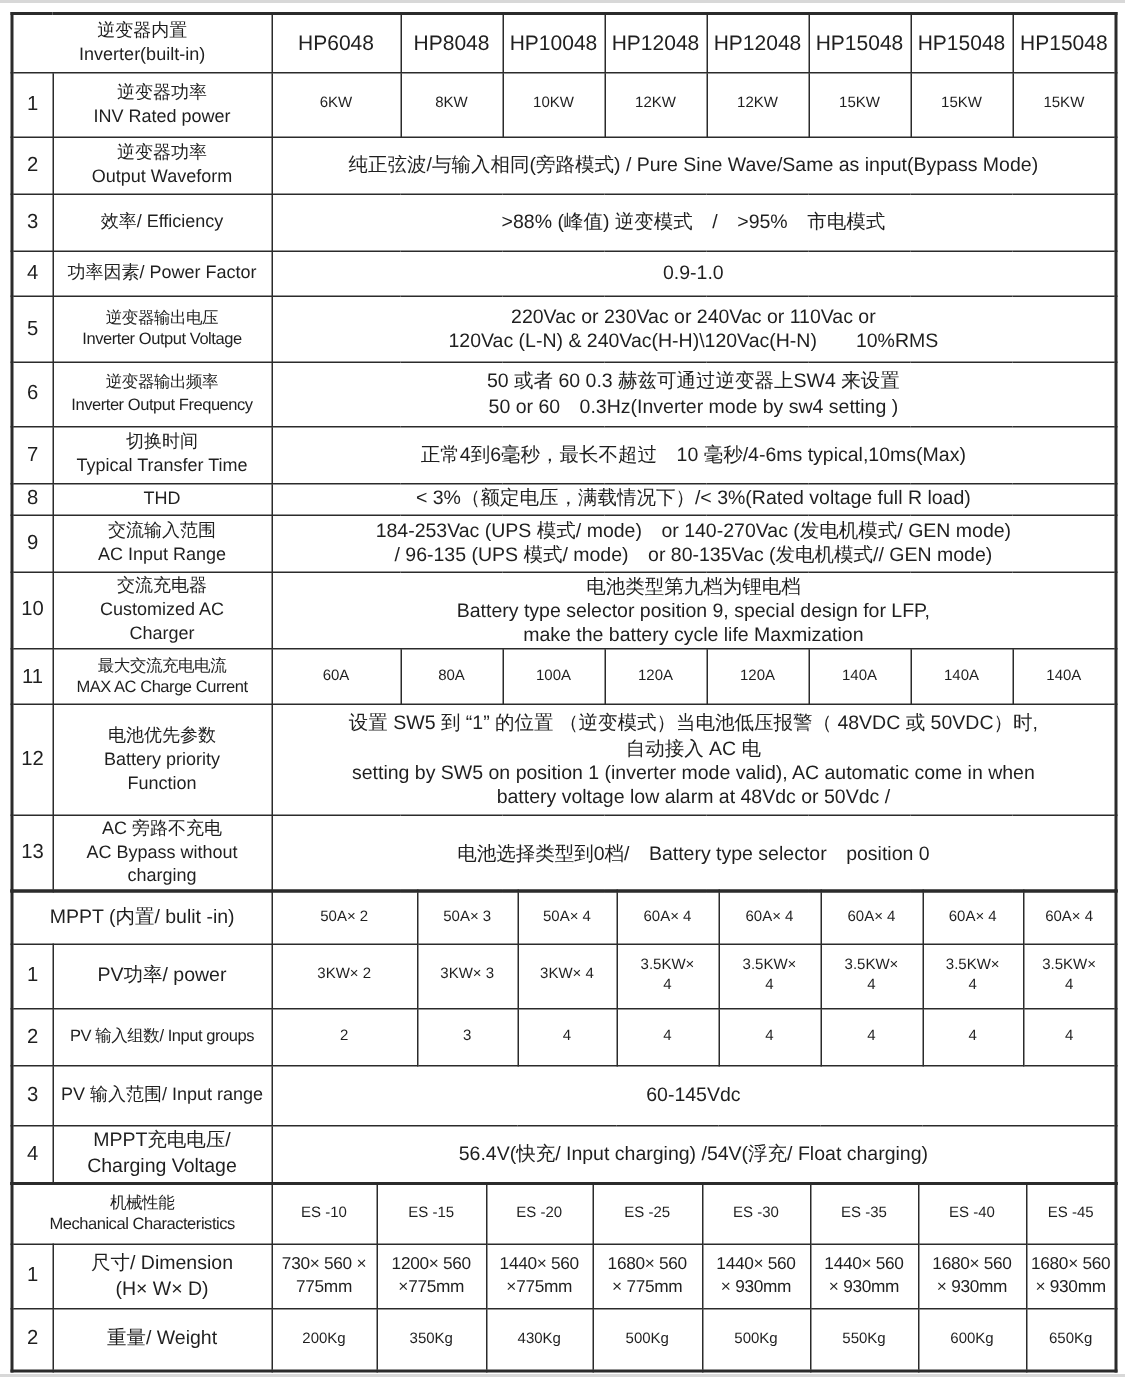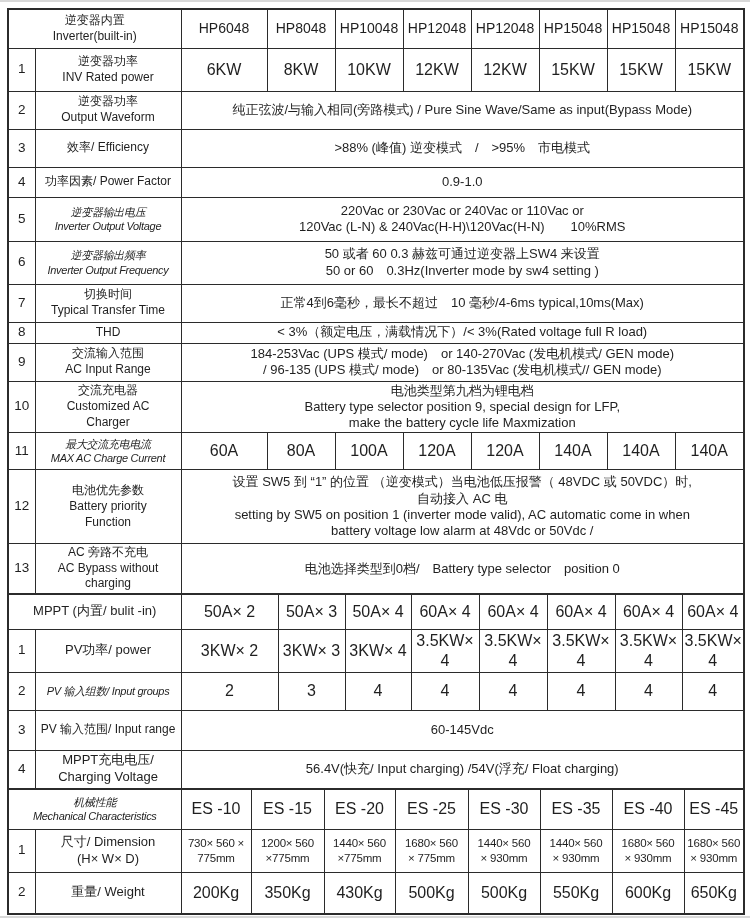--- a/index.html
+++ b/index.html
@@ -21,22 +21,22 @@
   td {
     border:1px solid #2b2b2b;
     text-align:center; vertical-align:middle;
     padding:1px 2px;
     white-space:pre-line;
     overflow:hidden;
     line-height:1.25;
   }
   .num   { font-size:13.5px; }
   .label { font-size:12px; line-height:1.3; }
-  .label-sm { font-size:11px; letter-spacing:-0.3px;font-style:italic; }
-  .val   { font-size:16px; }
+  .label-sm { font-size:11px; letter-spacing:-0.3px; }
+  .val   { font-size:10px; }
   .txt   { font-size:13px; text-align:center; }
   .dim   { font-size:11.5px; letter-spacing:-0.2px;margin-top:48px; }
   .model { font-size:14px; }
 </style>
 </head>
 <body>
 
 <div class="edge-line edge-top"></div>
 
 <div class="doc">

